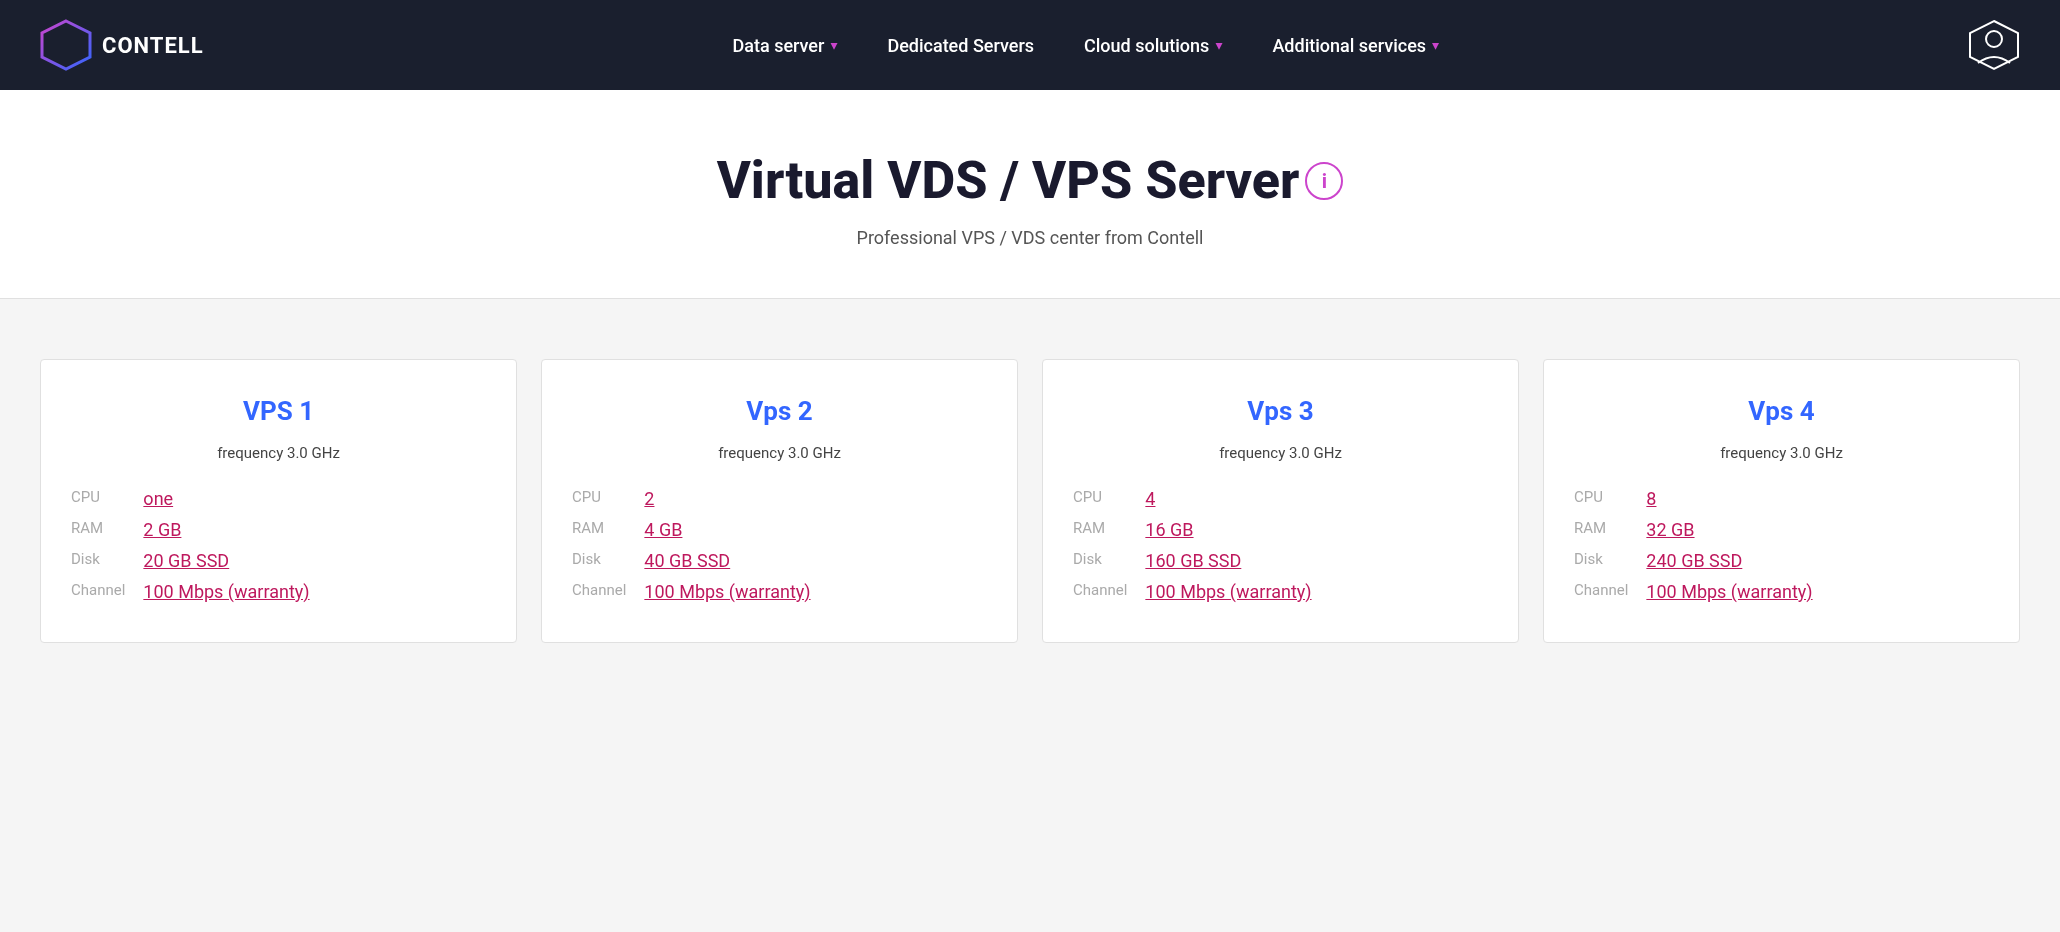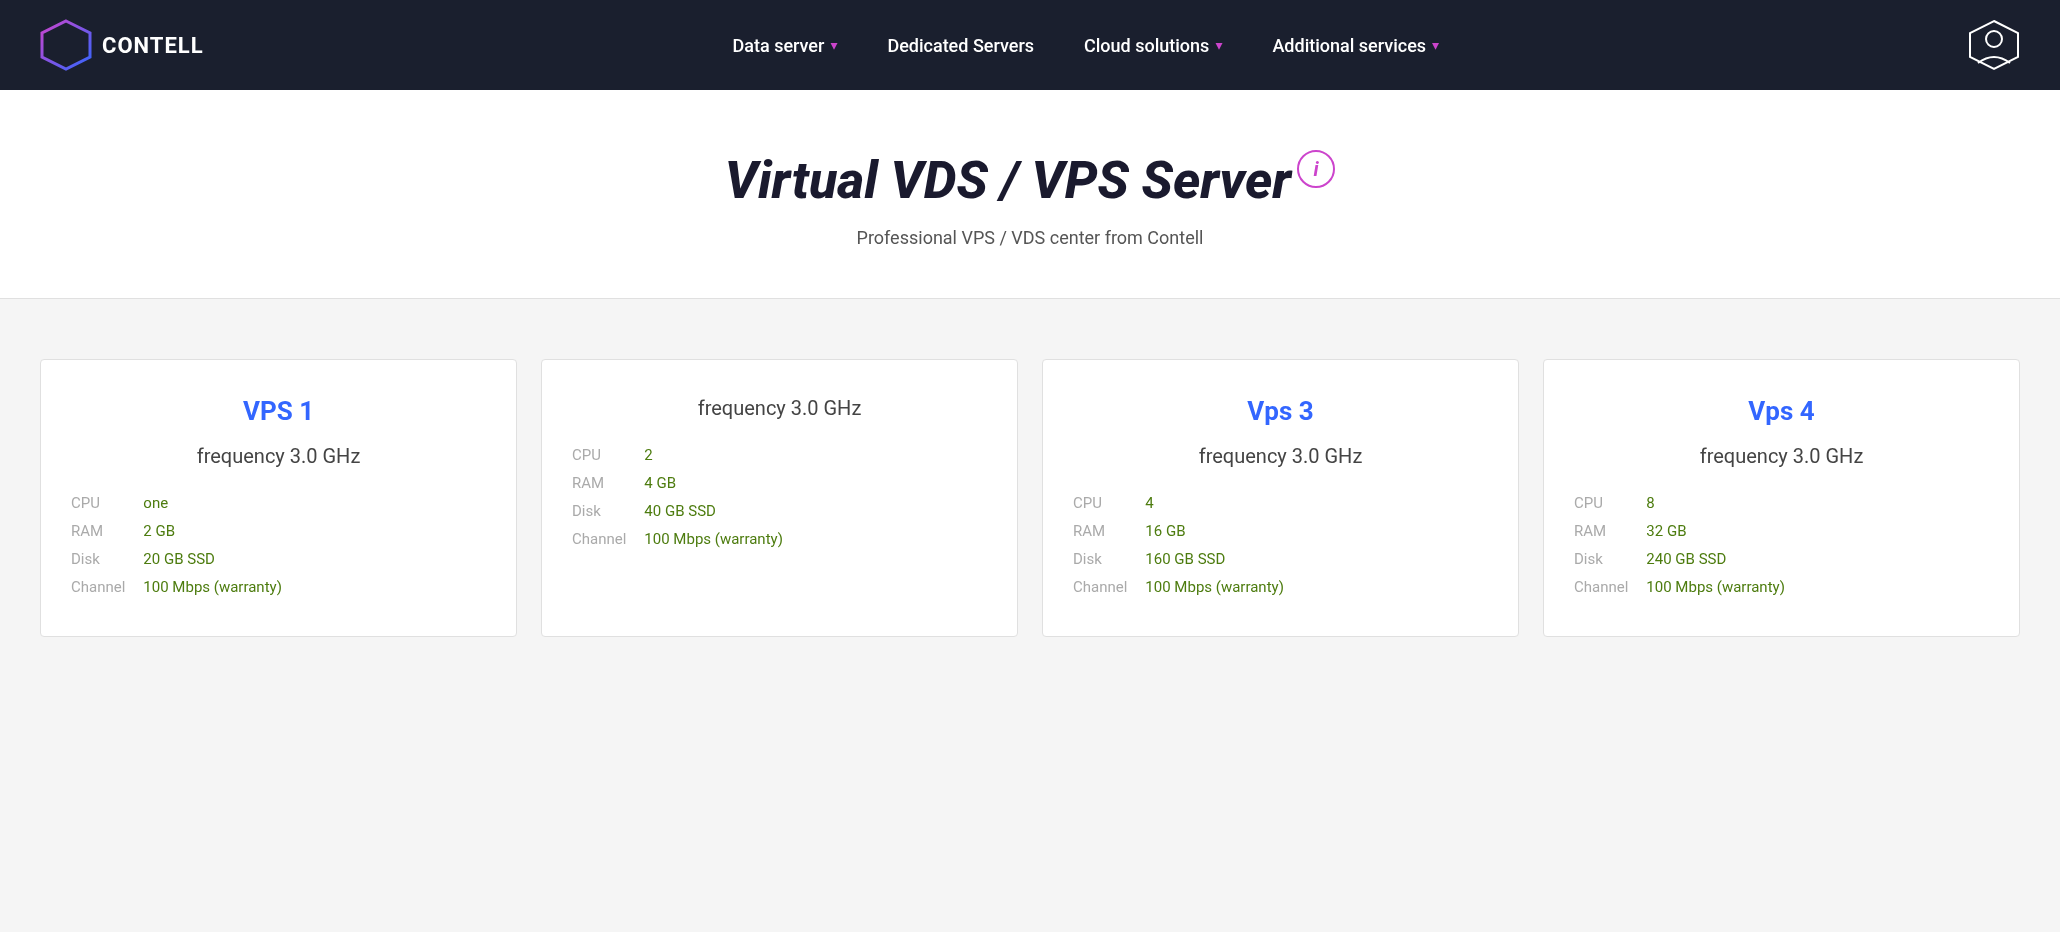--- a/index.html
+++ b/index.html
@@ -73,24 +73,23 @@
       text-align: center;
       padding: 60px 20px 50px;
       border-bottom: 1px solid #e0e0e0;
     }
 
     .hero-title {
       font-size: 52px;
       font-weight: 800;
       color: #1a1a2e;
       display: flex;
-      align-items: flex-start;
+      align-items: center;
       justify-content: center;
       gap: 6px;
-      font-style: italic;
     }
 
     .info-icon {
       width: 38px;
       height: 38px;
       border: 2px solid #cc44cc;
       border-radius: 50%;
       display: inline-flex;
       align-items: center;
       justify-content: center;
@@ -130,42 +129,43 @@
 
     .card-title {
       font-size: 26px;
       font-weight: 700;
       color: #3366ff;
       text-align: center;
       margin-bottom: 18px;
     }
 
     .card-frequency {
-      font-size: 20px;
+      font-size: 15px;
       color: #444;
       text-align: center;
       margin-bottom: 26px;
     }
 
     .card-specs {
       display: grid;
       grid-template-columns: auto 1fr;
       gap: 10px 18px;
       align-items: start;
     }
 
     .spec-label {
       font-size: 15px;
       color: #aaa;
       font-weight: 400;
     }
 
     .spec-value {
-      font-size: 15px;
-      color: #4d7c0f;
+      font-size: 18px;
+      color: #be185d;
+      text-decoration: underline;
     }
   </style>
 </head>
 <body>
 
 <header>
   <div class="logo">
     <svg class="logo-hex" viewBox="0 0 52 52" fill="none" xmlns="http://www.w3.org/2000/svg">
       <polygon points="26,2 50,14 50,38 26,50 2,38 2,14" fill="none" stroke="url(#hexGrad)" stroke-width="3"></polygon>
       <defs>
@@ -223,20 +223,21 @@
         <span class="spec-label">RAM</span>
         <span class="spec-value">2 GB</span>
         <span class="spec-label">Disk</span>
         <span class="spec-value">20 GB SSD</span>
         <span class="spec-label">Channel</span>
         <span class="spec-value">100 Mbps (warranty)</span>
       </div>
     </div>
 
     <div class="card">
+      <div class="card-title">Vps 2</div>
       <div class="card-frequency">frequency 3.0 GHz</div>
       <div class="card-specs">
         <span class="spec-label">CPU</span>
         <span class="spec-value">2</span>
         <span class="spec-label">RAM</span>
         <span class="spec-value">4 GB</span>
         <span class="spec-label">Disk</span>
         <span class="spec-value">40 GB SSD</span>
         <span class="spec-label">Channel</span>
         <span class="spec-value">100 Mbps (warranty)</span>

